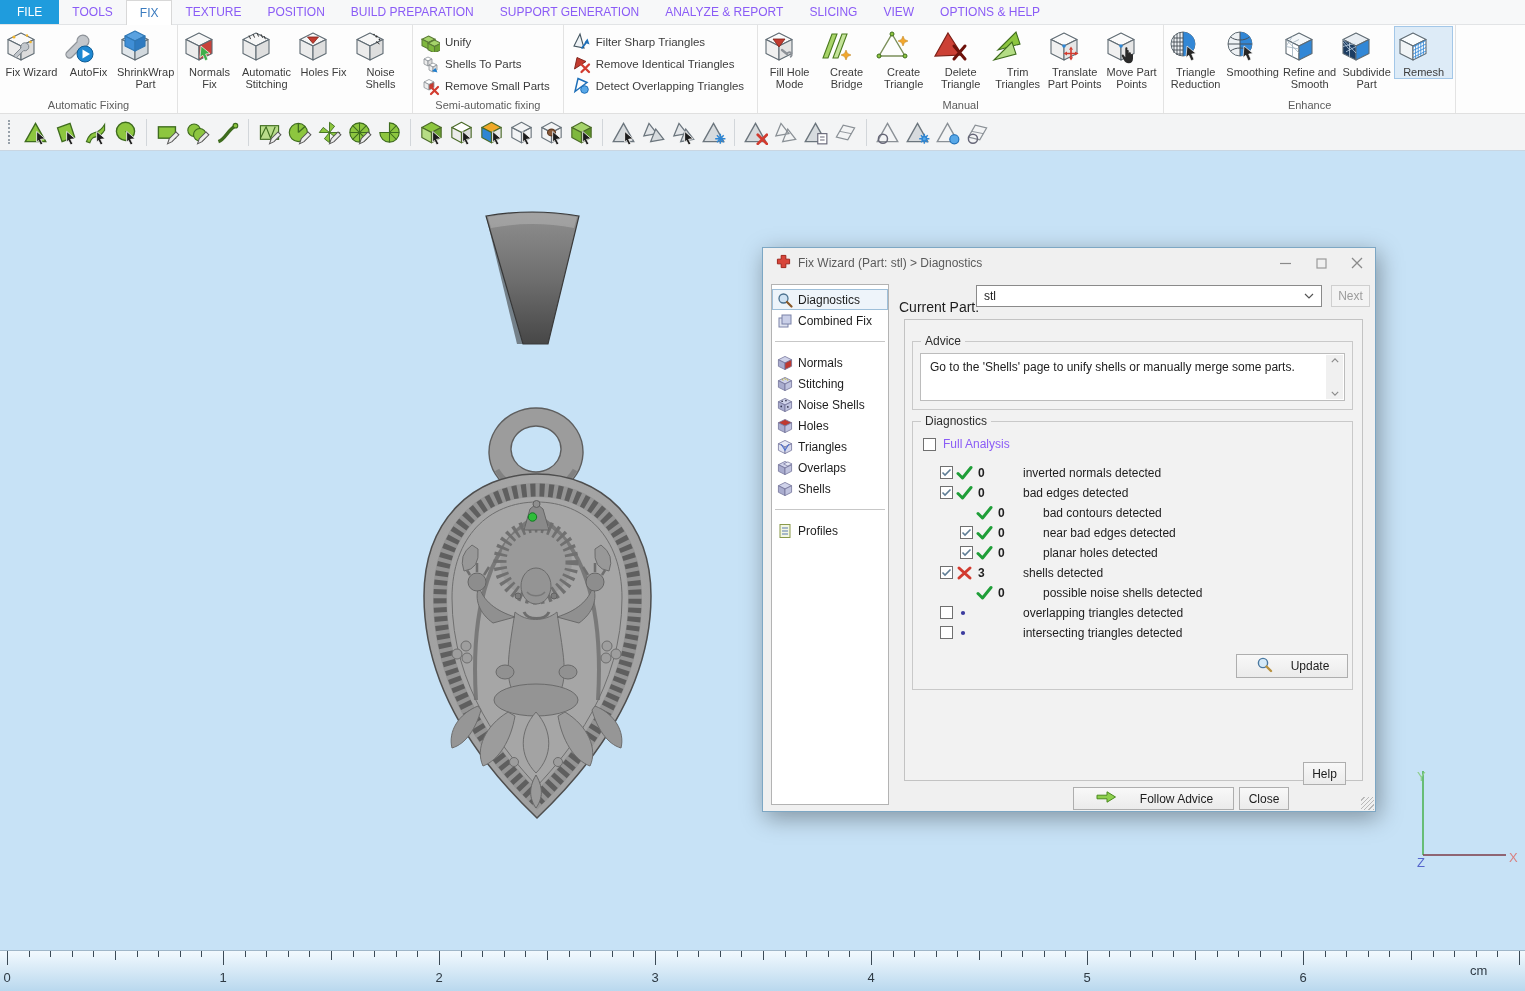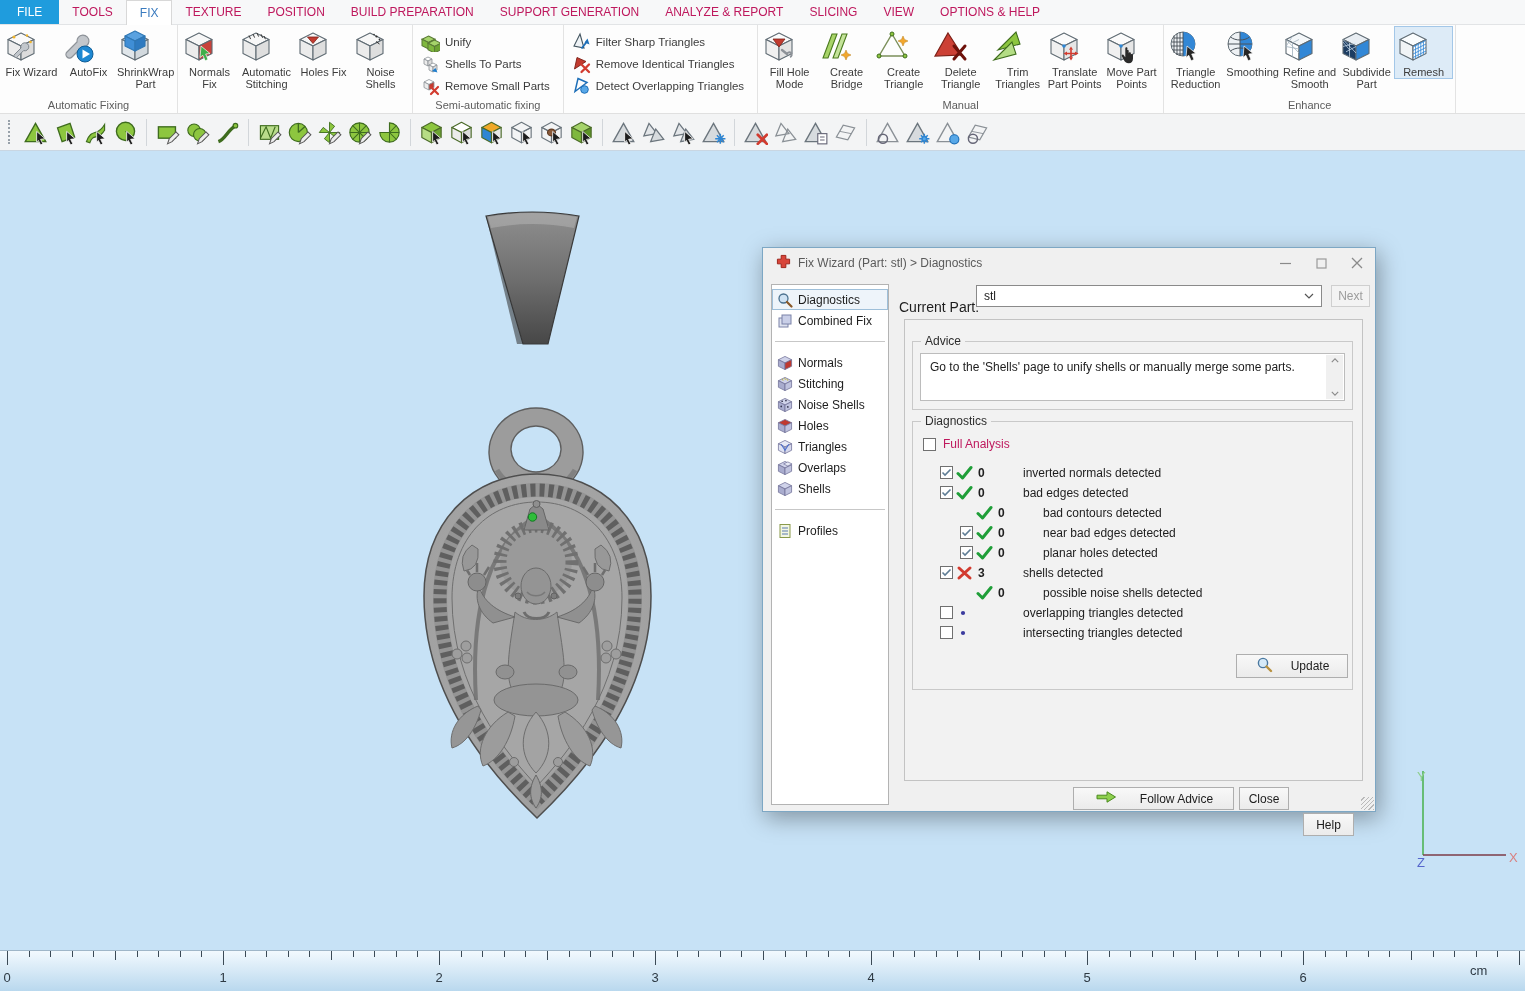--- a/index.html
+++ b/index.html
@@ -5,21 +5,21 @@
   * { box-sizing: border-box; }
   html,body { margin:0; padding:0; }
   body {
     width:1525px; height:991px; position:relative; overflow:hidden;
     font-family:"Liberation Sans", sans-serif; background:#f0f0f0;
     -webkit-font-smoothing:antialiased;
   }
   
   .menubar{position:absolute;left:0;top:0;width:1525px;height:25px;background:#f7f8f9;
     border-bottom:1px solid #e2e4e6;display:flex;align-items:stretch;}
-  .mi{padding:0 13px;display:flex;align-items:center;font-size:12px;color:#be185d;cursor:default;}
+  .mi{padding:0 13px;display:flex;align-items:center;font-size:12px;color:#8b5cf6;cursor:default;}
   .mi.file{background:#1f9cdd;color:#fff;padding:0 17px;}
   .mi.active{background:#fff;color:#3a7bbf;border:1px solid #d8d8d8;border-bottom:none;margin-bottom:-1px;}
   
   .ribbon{position:absolute;left:0;top:25px;width:1525px;height:89px;background:#fdfdfd;
     border-bottom:1px solid #e0e0e0;display:flex;}
   .rgroup{display:flex;flex-direction:column;border-right:1px solid #e3e3e3;padding:2px 3px 0;}
   .rbtns{display:flex;flex:1;align-items:flex-start;}
   .rbtn{width:57px;display:flex;flex-direction:column;padding-top:2px;}
   .rbtn.hl{background:#ddebf7;outline:1px solid #a3c7e8;}
   .rbtn .ricon{width:36px;height:36px;}
@@ -70,34 +70,34 @@
     background:#f3f3f3;border-color:#cfcfcf;}
   .outerbox{position:absolute;left:141px;top:71px;width:459px;height:462px;border:1px solid #c3c3c3;background:#f2f2f2;}
   .groupbox{position:absolute;left:7px;width:441px;border:1px solid #c9c9c9;}
   .gb-label{position:absolute;top:-8px;left:8px;background:#f2f2f2;padding:0 4px;font-size:12px;color:#2d2d2d;}
   #advicebox{top:21px;height:69px;}
   .advice-area{position:absolute;left:7px;top:11px;right:7px;bottom:8px;background:#fff;
     border:1px solid #bcbcbc;font-size:12px;color:#1d1d1d;padding:6px 26px 12px 9px;}
   .adv-scroll{position:absolute;right:1px;top:1px;bottom:1px;width:17px;background:#f0f0f0;
     display:flex;flex-direction:column;justify-content:space-between;align-items:center;padding:3px 0;}
   #diagbox{top:101px;height:269px;}
-  .fullrow{position:absolute;left:10px;top:15px;display:flex;align-items:center;gap:7px;font-size:12px;color:#be185d;}
+  .fullrow{position:absolute;left:10px;top:15px;display:flex;align-items:center;gap:7px;font-size:12px;color:#8b5cf6;}
   .cbox{width:13px;height:13px;background:#fff;border:1px solid #707070;position:relative;flex:none;}
   .cbox svg{position:absolute;left:-1px;top:-1px;width:13px;height:13px;}
   .crows{position:absolute;left:0;top:41px;width:100%;}
   .crow{position:relative;height:20px;}
   .crow .cbox{position:absolute;top:3px;}
   .mark{position:absolute;top:2px;width:17px;height:16px;}
   .mark svg{width:17px;height:16px;display:block;}
   .count{position:absolute;top:3px;font-size:12px;font-weight:bold;color:#1d1d1d;}
   .clabel{position:absolute;top:3px;font-size:12px;color:#1d1d1d;}
   .btn-update{position:absolute;right:4px;bottom:11px;width:112px;height:24px;gap:18px;}
   .btn-follow{position:absolute;left:310px;top:539px;width:161px;height:23px;gap:22px;}
   .btn-close{position:absolute;left:476px;top:539px;width:50px;height:23px;}
-  .btn-help{position:absolute;left:540px;top:565px;width:51px;height:23px;}
+  .btn-help{position:absolute;left:540px;top:514px;width:43px;height:23px;}
   .resize-grip{position:absolute;right:1px;bottom:1px;width:13px;height:13px;
     background:repeating-linear-gradient(135deg,transparent 0 2px,#b9b9b9 2px 3px);}
 </style>
 </head>
 <body>
 
 <div class="menubar">
     <div class="mi file">FILE</div>
     <div class="mi">TOOLS</div>
     <div class="mi active">FIX</div>

